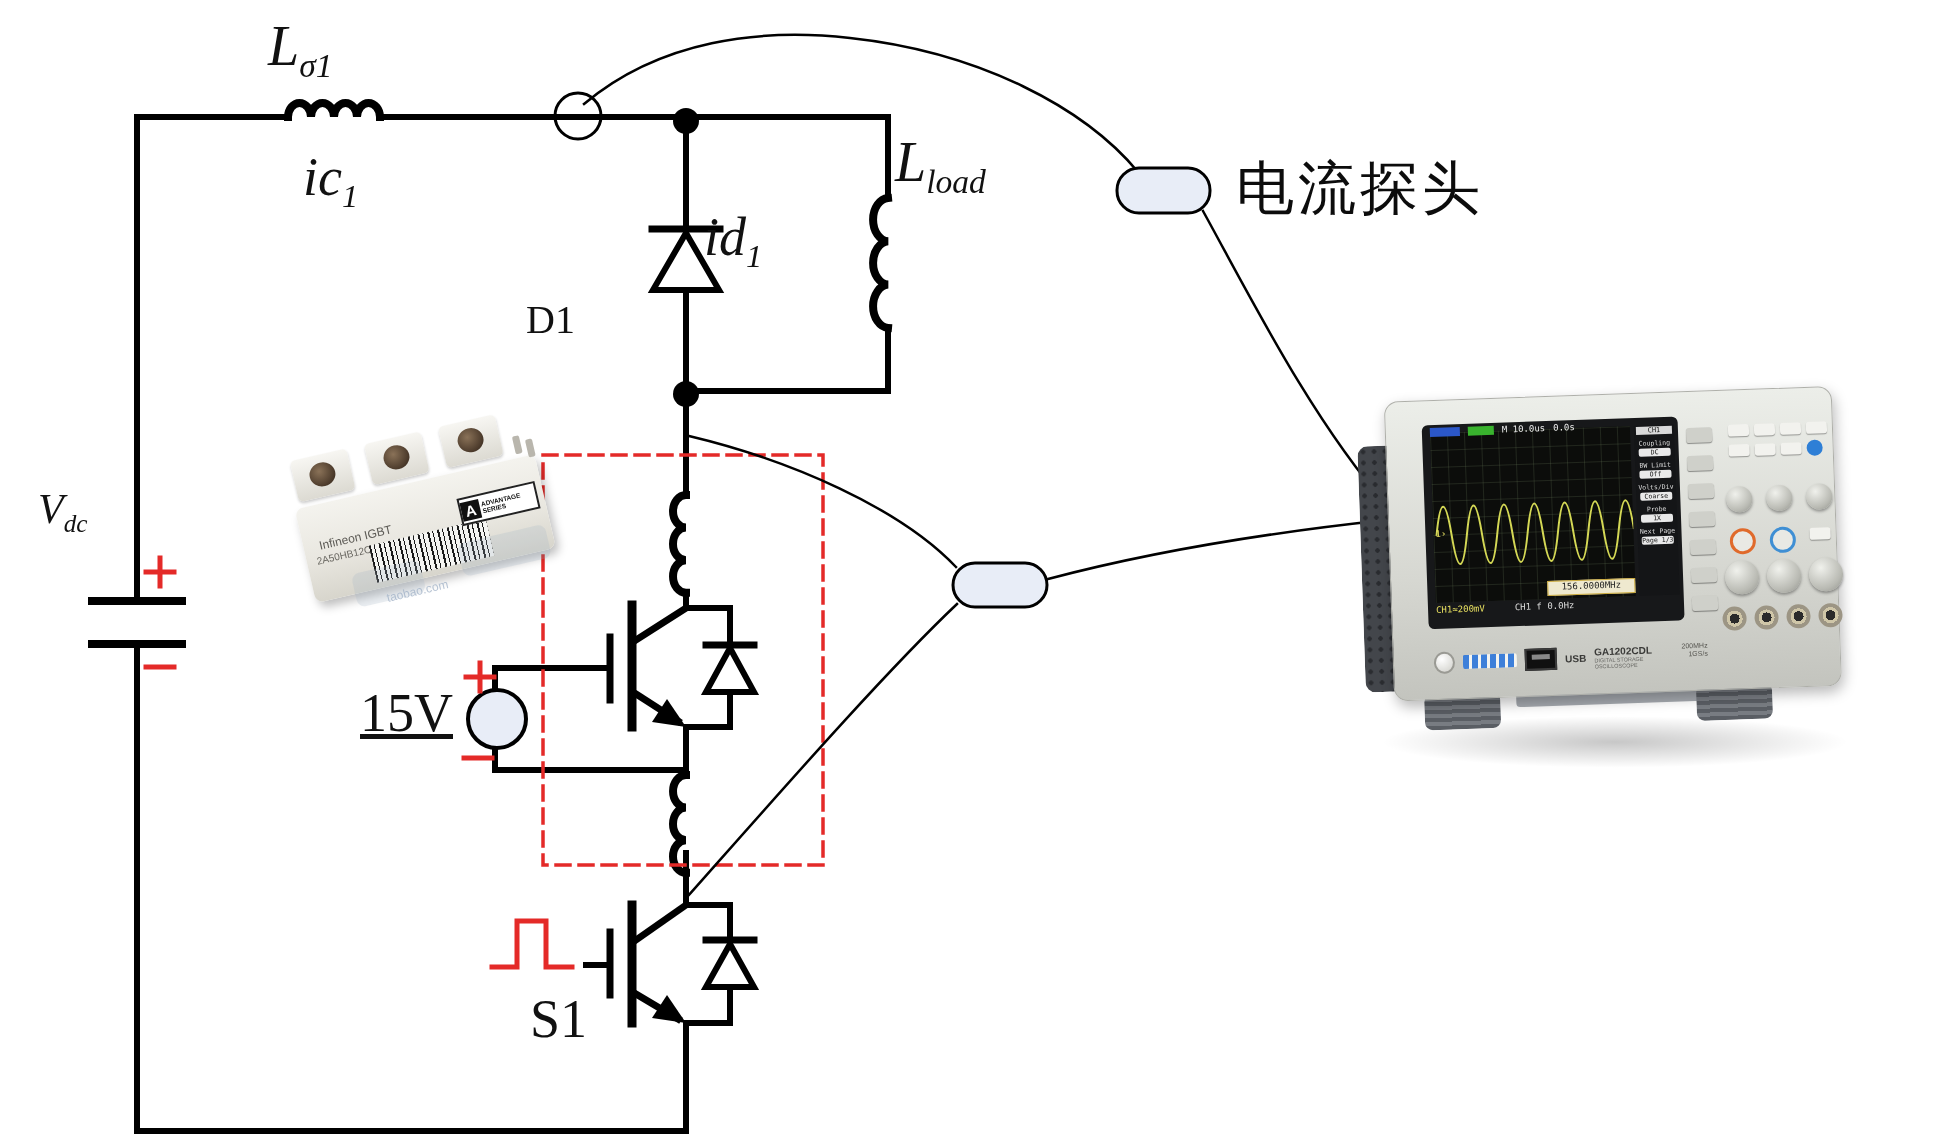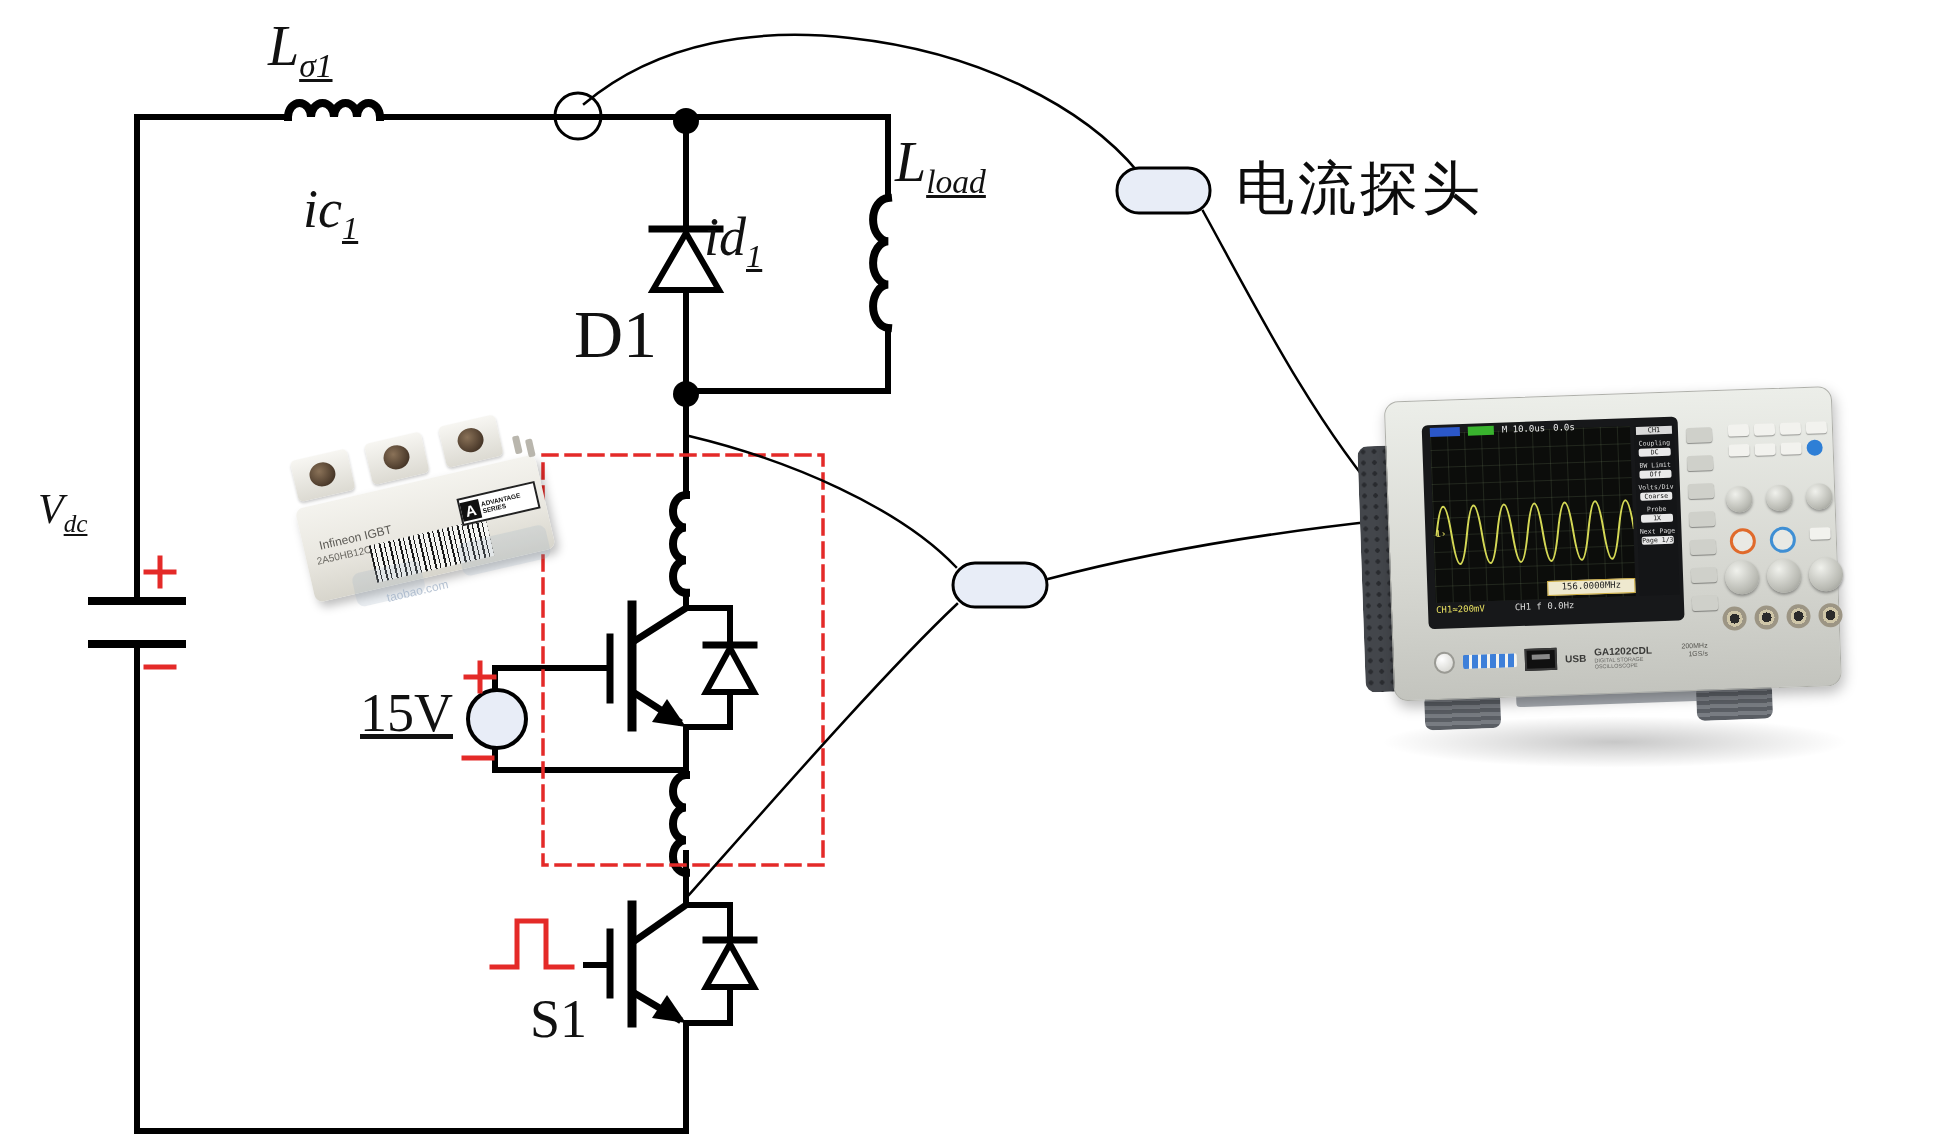--- a/index.html
+++ b/index.html
@@ -2,21 +2,21 @@
 <html><head>
 <meta charset="utf-8">
 <style>
   html,body{margin:0;padding:0;background:#ffffff;}
   #stage{position:relative;width:1956px;height:1138px;background:#ffffff;overflow:hidden;
          font-family:"Liberation Serif","DejaVu Serif",serif;}
   svg{display:block;}
   .abs{position:absolute;}
   .lbl{position:absolute;color:#111;white-space:nowrap;line-height:1;}
   .lbl .it{font-style:italic;}
-  .lbl sub{font-size:.60em;font-style:italic;text-decoration:underline;}
+  .lbl sub{font-size:.60em;font-style:italic;}
   .cn{font-size:58px;letter-spacing:4px;color:#0c0c0c;}
   .wm{color:#b6b6b6;font-size:50px;letter-spacing:3px;}
   
   .igbt-module{position:absolute;left:302px;top:452px;width:252px;height:150px;
                transform:rotate(-13deg);}
   .mod-body{position:absolute;left:0;top:28px;width:246px;height:96px;border-radius:8px;
             background:linear-gradient(#f4f3ee 0%,#e9e7e0 55%,#d7d5cc 100%);
             box-shadow:3px 6px 10px rgba(0,0,0,.25);}
   .mod-term{position:absolute;top:-20px;width:58px;height:42px;border-radius:5px;
             background:linear-gradient(#f7f6f2,#dcdad2);box-shadow:0 2px 3px rgba(0,0,0,.2);}
@@ -184,24 +184,24 @@
         <path d="M689,436 C790,460 900,508 956,567" stroke-width="2.5"></path>
         <path d="M688,896 C775,798 885,672 957,604" stroke-width="2.5"></path>
         <path d="M1048,579 C1150,552 1265,533 1386,520" stroke-width="2.5"></path>
         <rect x="1117" y="168" width="93" height="45" rx="22" fill="#e8edf7" stroke-width="3"></rect>
         <rect x="953" y="563" width="94" height="44" rx="22" fill="#e8edf7" stroke-width="3"></rect>
       </g>
     </g>
   </svg>
 
   <div class="lbl" style="left:268px;top:18px;font-size:56px;"><span class="it">L</span><sub>σ1</sub></div>
-  <div class="lbl" style="left:303px;top:150px;font-size:54px;margin-top:32px;"><span class="it">ic</span><sub>1</sub></div>
+  <div class="lbl" style="left:303px;top:150px;font-size:54px;"><span class="it">ic</span><sub>1</sub></div>
   <div class="lbl" style="left:895px;top:134px;font-size:56px;"><span class="it">L</span><sub>load</sub></div>
   <div class="lbl" style="left:704px;top:210px;font-size:54px;text-align:center;"><span class="it">id</span><sub>1</sub></div>
-  <div class="lbl" style="left:574px;top:300px;font-size:68px;">D1</div>
+  <div class="lbl" style="left:526px;top:300px;font-size:40px;">D1</div>
   <div class="lbl" style="left:38px;top:488px;font-size:42px;"><span class="it">V</span><sub>dc</sub></div>
   <div class="lbl up" style="left:360px;top:686px;font-size:54px;text-decoration:underline;">15V</div>
   <div class="lbl up" style="left:530px;top:992px;font-size:54px;">S1</div>
   <div class="lbl cn" style="left:1236px;top:160px;">电流探头</div>
 
   <div class="igbt-module">
     <div class="mod-body">
       <div class="mod-brand">Infineon IGBT</div>
       <div class="mod-part">2A50HB12C1U</div>
       <div class="mod-barcode"></div>

